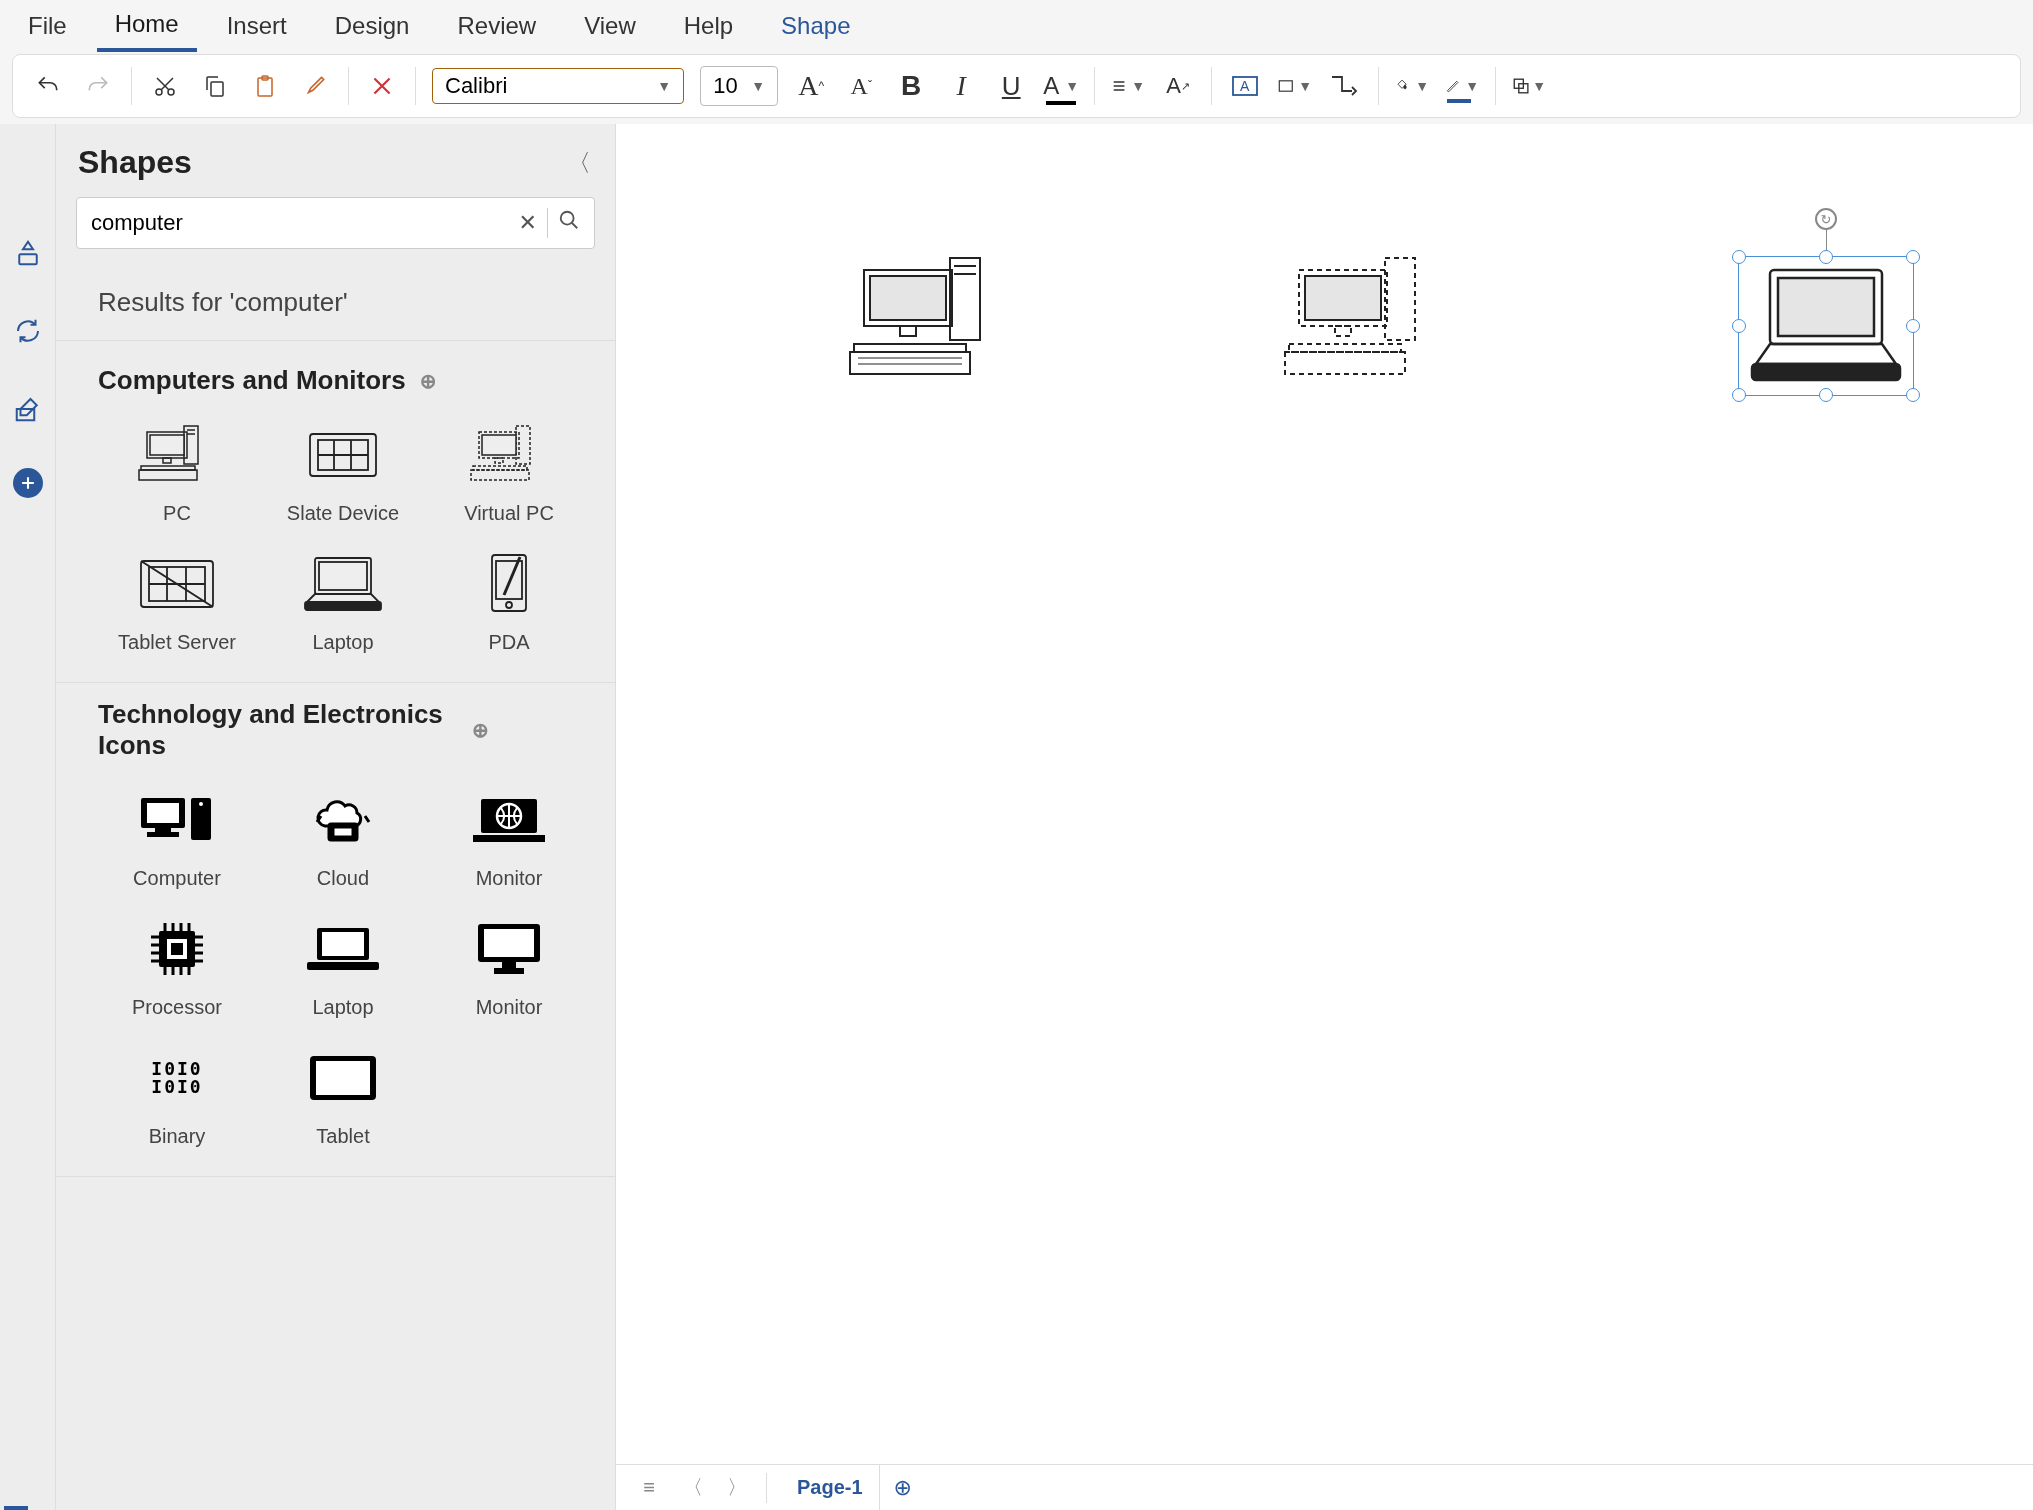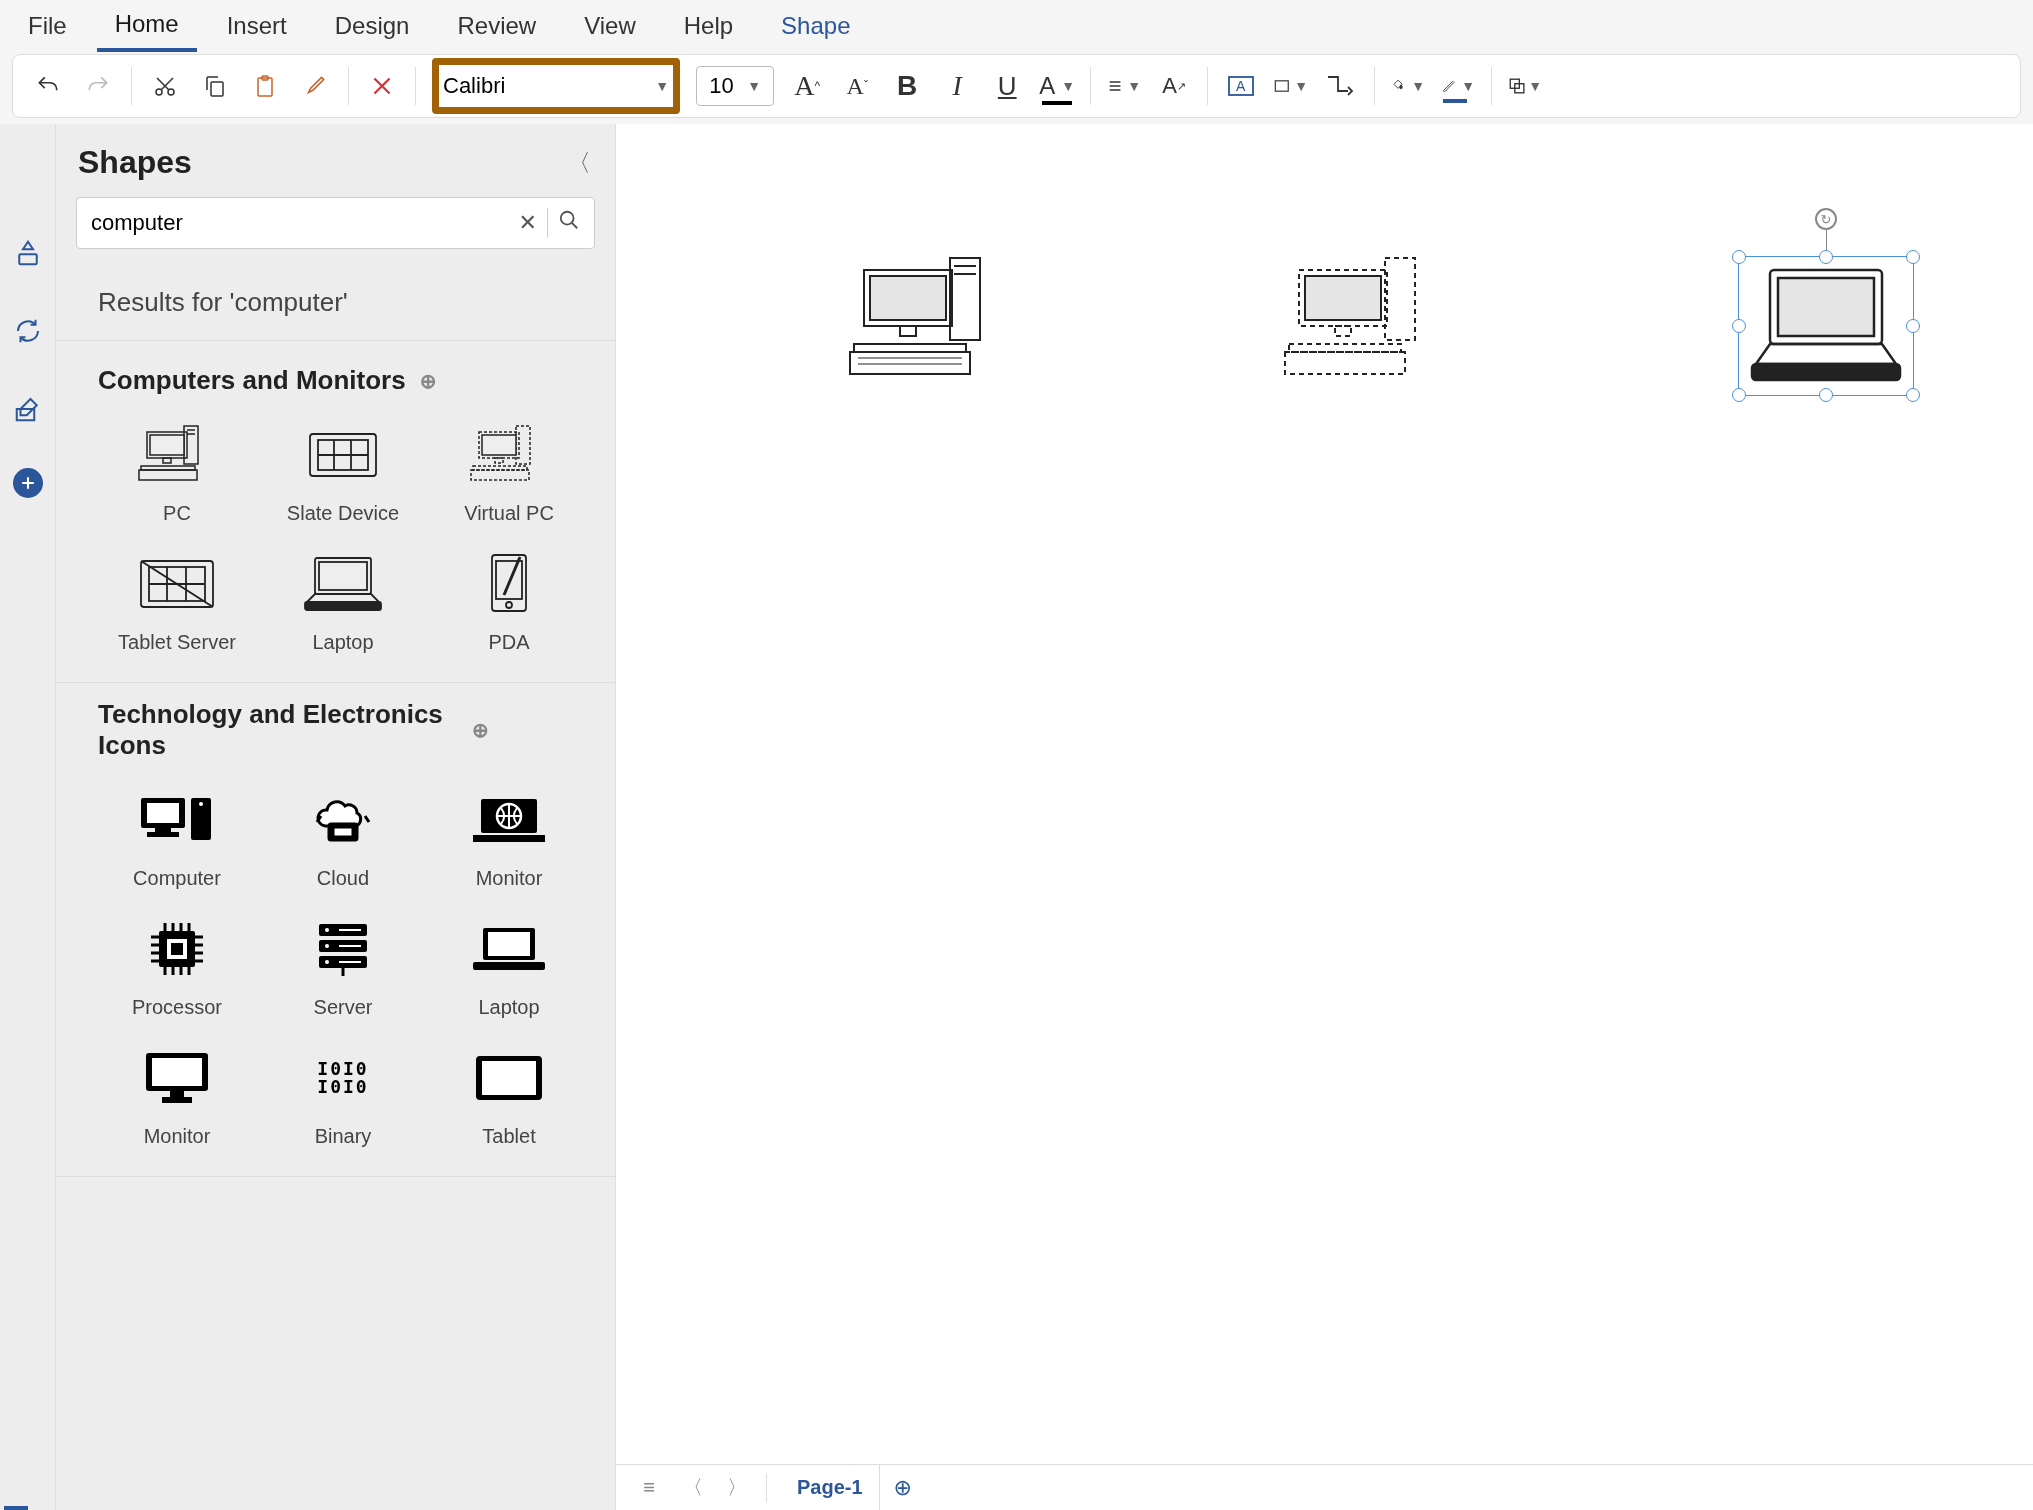--- a/index.html
+++ b/index.html
@@ -9,21 +9,21 @@
 .menubar { height: 52px; background: #f5f5f5; display: flex; align-items: center; padding: 0 10px; gap: 12px; }
 .menubar .item { padding: 10px 18px; font-size: 24px; color: #333; cursor: pointer; }
 .menubar .item.active { color: #1a1a1a; border-bottom: 4px solid #2b579a; font-weight: 500; }
 .menubar .item.blue { color: #2b579a; }
 
 
 .toolbar { height: 64px; background: #fff; border: 1px solid #ddd; border-radius: 8px; margin: 2px 12px 6px 12px; display: flex; align-items: center; padding: 0 18px; gap: 16px; }
 .tbtn { width: 34px; height: 34px; display: flex; align-items: center; justify-content: center; cursor: pointer; color: #333; }
 .tbtn.disabled { color: #bbb; }
 .tsep { width: 1px; height: 38px; background: #ddd; }
-.font-sel { display: flex; align-items: center; border: 7px solid #a16207; border-radius: 4px; height: 56px; padding: 0 4px; gap: 10px; font-size: 22px; }
+.font-sel { display: flex; align-items: center; border: 1px solid #a16207; border-radius: 4px; height: 36px; padding: 0 12px; gap: 10px; font-size: 22px; }
 .size-sel { display: flex; align-items: center; border: 1px solid #bbb; border-radius: 4px; height: 40px; padding: 0 12px; gap: 10px; font-size: 22px; width: 78px; justify-content: space-between;}
 .chev { font-size: 14px; color: #666; }
 
 
 .main { flex: 1; display: flex; overflow: hidden; }
 .left-rail { width: 56px; background: #ededed; display: flex; flex-direction: column; align-items: center; padding-top: 110px; gap: 40px; border-right: 1px solid #ddd;}
 .rail-btn { width: 38px; height: 38px; display: flex; align-items: center; justify-content: center; cursor: pointer; color: #2b579a; }
 
 
 .panel { width: 560px; background: #ededed; display: flex; flex-direction: column; border-right: 1px solid #ddd; position: relative; }
@@ -385,37 +385,20 @@
                     <line x1="50" y1="28" x2="58" y2="28"></line>
                     <line x1="50" y1="36" x2="58" y2="36"></line>
                     <line x1="50" y1="44" x2="58" y2="44"></line>
                   </g>
                 </svg>
               </div>
               <div class="shp-lbl">Processor</div>
             </div>
           <div class="shp">
               <div class="shp-icon">
-                <svg width="64" height="58" viewBox="0 0 64 58" fill="#000">
-                  <rect x="8" y="4" width="48" height="12" rx="2"></rect>
-                  <rect x="8" y="20" width="48" height="12" rx="2"></rect>
-                  <rect x="8" y="36" width="48" height="12" rx="2"></rect>
-                  <circle cx="16" cy="10" r="2" fill="#fff"></circle>
-                  <circle cx="16" cy="26" r="2" fill="#fff"></circle>
-                  <circle cx="16" cy="42" r="2" fill="#fff"></circle>
-                  <line x1="28" y1="10" x2="50" y2="10" stroke="#fff" stroke-width="2"></line>
-                  <line x1="28" y1="26" x2="50" y2="26" stroke="#fff" stroke-width="2"></line>
-                  <line x1="28" y1="42" x2="50" y2="42" stroke="#fff" stroke-width="2"></line>
-                  <line x1="32" y1="48" x2="32" y2="56" stroke="#000" stroke-width="3"></line>
-                </svg>
-              </div>
-              <div class="shp-lbl">Server</div>
-            </div>
-          <div class="shp">
-              <div class="shp-icon">
                 <svg width="80" height="50" viewBox="0 0 80 50" fill="#000">
                   <rect x="14" y="4" width="52" height="32" rx="2"></rect>
                   <rect x="19" y="8" width="42" height="24" fill="#fff"></rect>
                   <rect x="4" y="38" width="72" height="8" rx="2"></rect>
                 </svg>
               </div>
               <div class="shp-lbl">Laptop</div>
             </div>
           <div class="shp">
               <div class="shp-icon">

